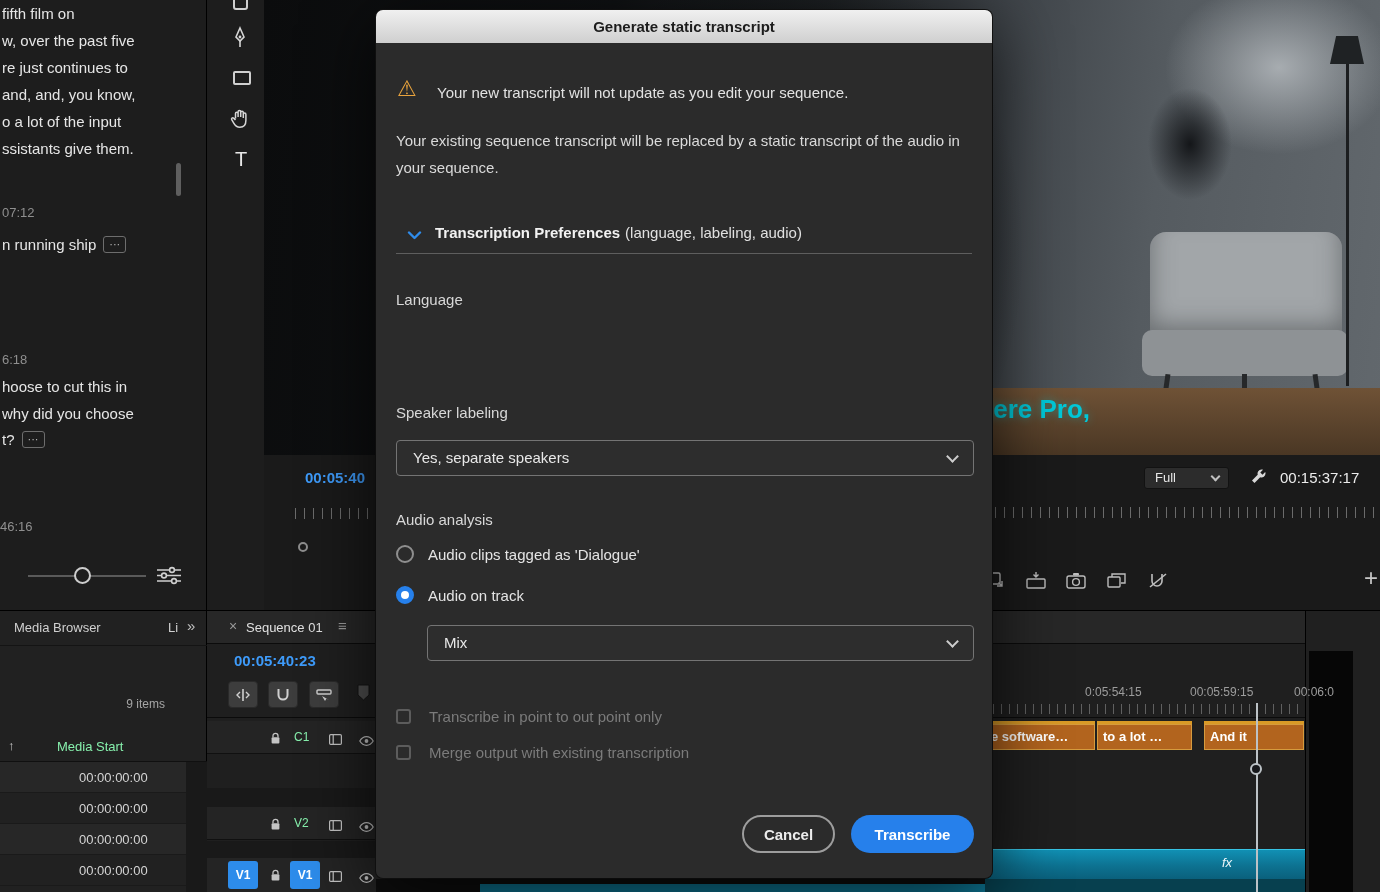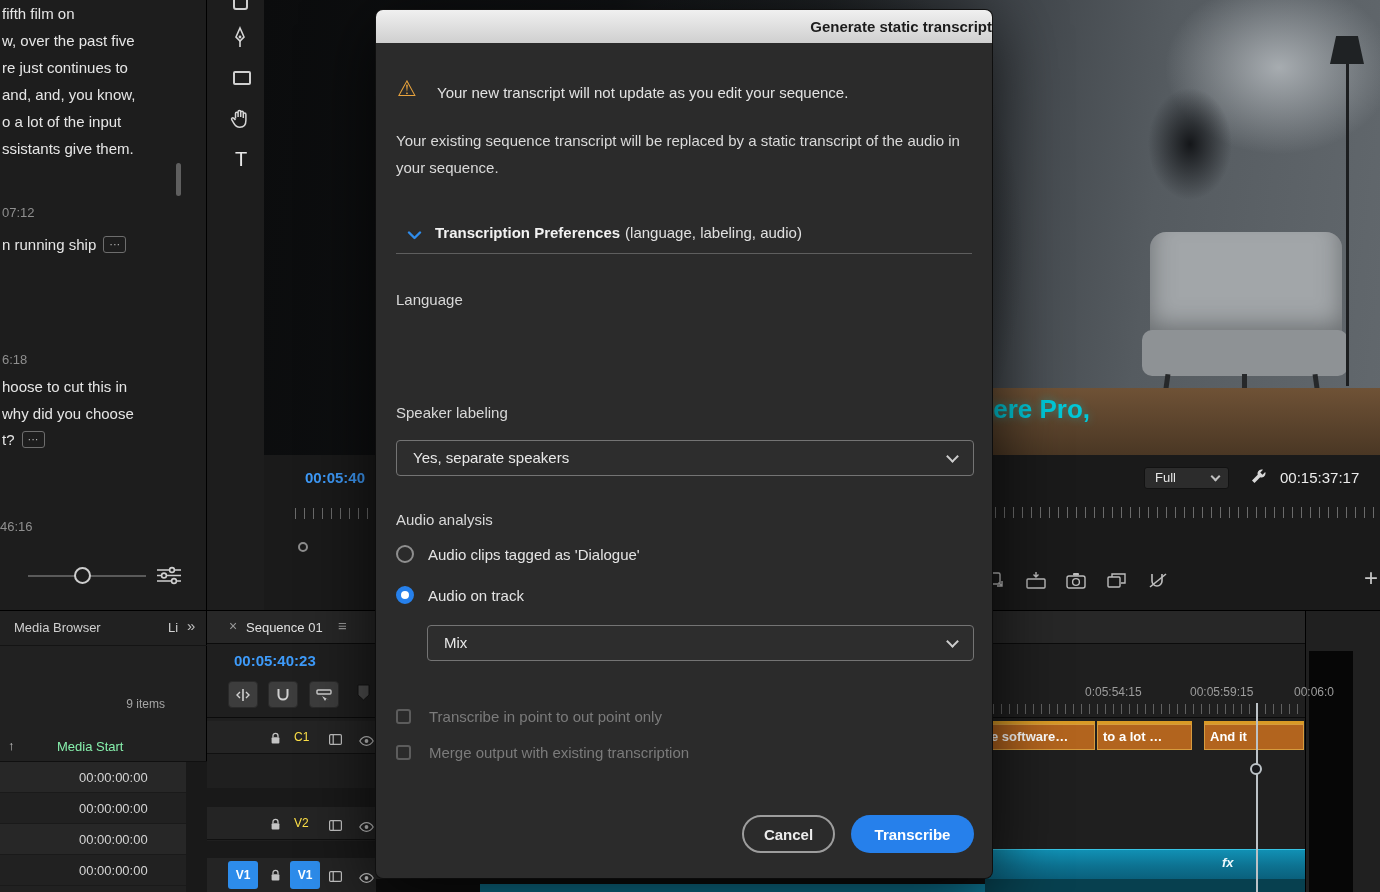--- a/index.html
+++ b/index.html
@@ -95,47 +95,47 @@
   .tl-marker{position:absolute;left:149px;top:73px}
   .tl-sep{position:absolute;left:0;top:106px;width:1173px;height:1px;background:#0b0b0b}
   .track-row{position:absolute;left:0;width:272px;background:#242424;border-bottom:1px solid #101010}
   .tr-c1{top:110px;height:33px}
   .tr-v3{top:143px;height:33px}
   .track-gap{position:absolute;left:0;top:177px;width:272px;height:19px;background:#191919}
   .tr-v2{top:196px;height:33px}
   .track-gap2{position:absolute;left:0;top:230px;width:272px;height:17px;background:#191919}
   .tr-v1{top:247px;height:35px}
   .tk-lock{position:absolute;left:63px;top:10px}
-  .tk-label{position:absolute;left:87px;top:9px;font-size:12px;color:#fde047}
+  .tk-label{position:absolute;left:87px;top:9px;font-size:12px;color:#86efac}
   .tk-film{position:absolute;left:122px;top:10px}
   .tk-eye{position:absolute;left:152px;top:11px}
   .v1-badge{position:absolute;top:3px;width:30px;height:28px;background:#2d8ceb;border-radius:3px;color:#fff;font-size:12px;font-weight:bold;text-align:center;line-height:28px}
   .v1-b1{left:21px}
   .v1-b2{left:83px}
 
   .meters{position:absolute;left:1098px;top:0;width:75px;height:282px;background:#202020;border-left:1px solid #000}
   .meter-bar{position:absolute;left:3px;top:40px;width:44px;height:242px;background:#060606}
   .rl{position:absolute;top:74px;font-size:12px;color:#9c9c9c;z-index:4;white-space:nowrap}
   .rl-1{left:878px}.rl-2{left:983px}.rl-3{left:1087px}
   .tl-ticks{position:absolute;left:778px;top:93px;width:320px;height:10px;background-image:repeating-linear-gradient(90deg,#606060 0,#606060 1px,transparent 1px,transparent 8px)}
   .clip{position:absolute;top:110px;height:29px;background:#b2641e;border-top:3px solid #d99a26;box-shadow:inset 0 0 0 1px rgba(244,200,90,.55);color:#fff;font-size:13px;font-weight:bold;line-height:25px;padding-left:6px;white-space:nowrap;overflow:hidden}
   .clip-1{left:778px;width:110px}
   .clip-2{left:890px;width:95px}
   .clip-3{left:997px;width:100px}
   .playhead-line{position:absolute;left:1049px;top:92px;width:2px;height:190px;background:#bcc2c6;z-index:5}
   .playhead-handle{position:absolute;left:1043px;top:152px;width:12px;height:12px;border:2px solid #bcc2c6;border-radius:50%;background:#17181b;z-index:6}
   .audio-clip{position:absolute;left:778px;top:238px;width:320px;height:30px;background:linear-gradient(#1190b4 0,#0d7291 55%,#0a607c 100%);border-top:1px solid #37c4e4}
-  .fx-badge{position:absolute;left:237px;top:5px;font-style:italic;font-weight:bold;font-size:13px;color:#eef8fb}
+  .fx-badge{position:absolute;left:237px;top:5px;font-style:italic;font-weight:normal;font-size:13px;color:#eef8fb}
   .audio-strip{position:absolute;left:778px;top:268px;width:320px;height:14px;background:#07404f}
   .bottom-strip{position:absolute;left:169px;top:268px;width:609px;height:14px;background:#0e0e0e}
   .bottom-teal{position:absolute;left:104px;top:5px;width:505px;height:9px;background:#0d7694}
 
   
   .dialog{position:absolute;left:376px;top:10px;width:616px;height:868px;background:#2b2b2b;border-radius:7px;box-shadow:0 14px 70px rgba(0,0,0,.75),0 0 0 1px #161616;z-index:100}
-  .dlg-titlebar{position:absolute;left:0;top:0;width:616px;height:33px;background:linear-gradient(#f0f0f0,#cfcfcf);border-radius:7px 7px 0 0;text-align:right;line-height:33px}
+  .dlg-titlebar{position:absolute;left:0;top:0;width:616px;height:33px;background:linear-gradient(#f0f0f0,#cfcfcf);border-radius:7px 7px 0 0;text-align:center;line-height:33px}
   .dlg-title{font-size:15px;font-weight:bold;color:#1c1c1c}
   .warn-icon{position:absolute;left:21px;top:66px;font-size:22px;color:#e8a33d}
   .warn-text{position:absolute;left:61px;top:74px;font-size:15px;color:#e2e2e2}
   .dlg-body-text{position:absolute;left:20px;top:117px;width:566px;font-size:15px;line-height:27px;color:#dadada}
   .prefs-row{position:absolute;left:31px;top:209px;height:22px;display:flex;align-items:flex-end}
   .prefs-chev{margin-right:13px}
   .prefs-heading{font-size:15px;font-weight:bold;color:#f2f2f2}
   .prefs-suffix{font-size:15px;color:#e0e0e0;margin-left:5px}
   .dlg-divider{position:absolute;left:20px;top:243px;width:576px;height:1px;background:#5e5e5e}
   .fld-label{position:absolute;left:20px;font-size:15px;color:#d8d8d8}

